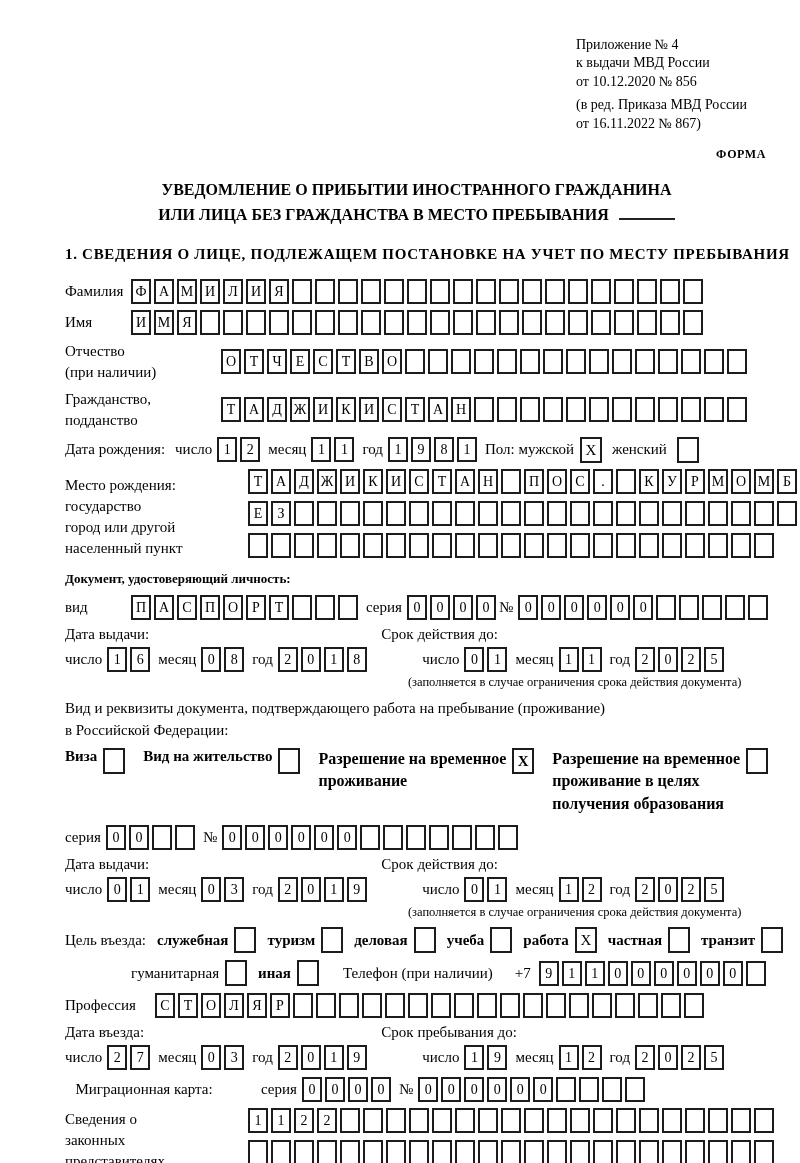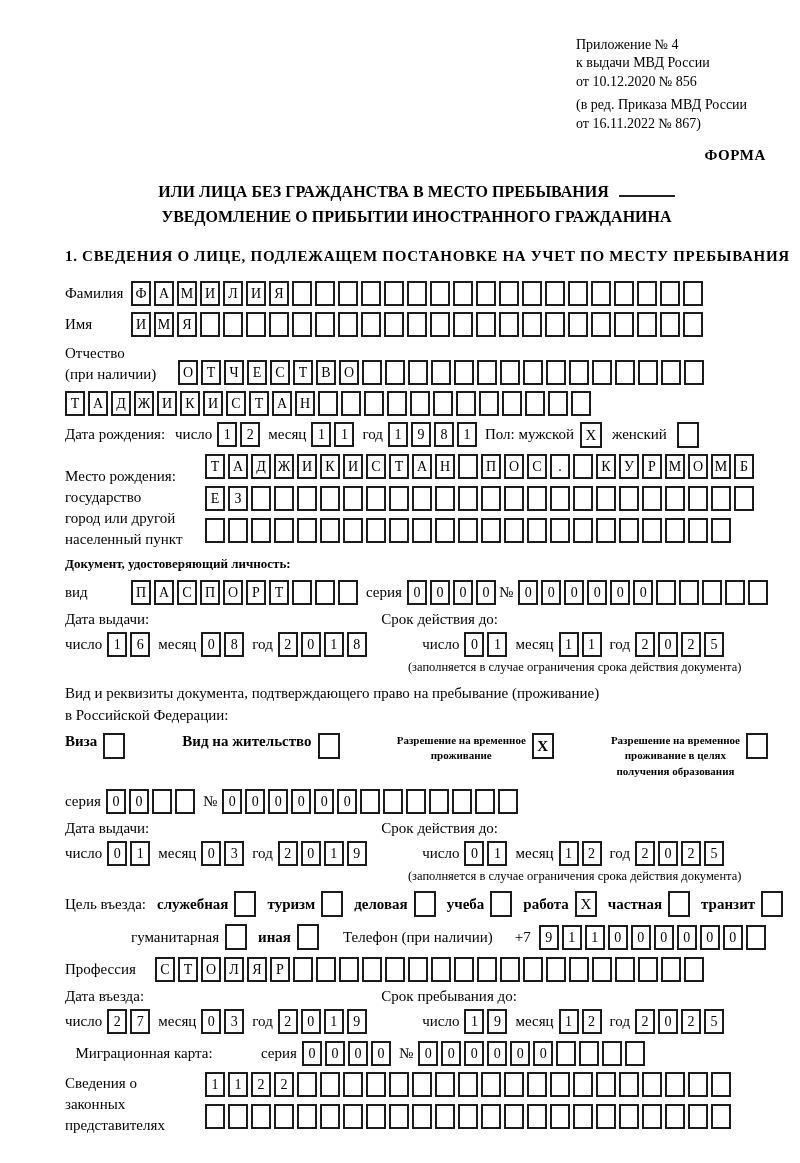--- a/index.html
+++ b/index.html
@@ -7,31 +7,31 @@
   body {
     width:800px; height:1163px; overflow:hidden;
     font-family:"Liberation Serif","DejaVu Serif",serif;
     color:#000;
   }
   .page { width:800px; height:1163px; padding:36px 32px 0 65px; }
 
   
   .hdr-block { width:192px; margin-left:auto; font-size:14px; line-height:1.32; }
   .hdr-block .edition { margin-top:5px; }
-  .forma { text-align:right; font-weight:bold; font-size:15px; letter-spacing:.6px; margin:14px 2px 16px 0; }
+  .forma { text-align:right; font-weight:bold; font-size:12px; letter-spacing:.6px; margin:14px 2px 16px 0; }
 
   
   .title { text-align:center; font-weight:bold; font-size:16px; line-height:1.55; margin-bottom:18px; }
   .blank-line { display:inline-block; width:56px; border-bottom:2px solid #222; margin-left:10px; vertical-align:baseline; }
 
   .sec-heading { font-weight:bold; font-size:15px; letter-spacing:.7px; margin-bottom:16px; white-space:nowrap; }
 
   
   .row { display:flex; align-items:center; margin-bottom:6px; }
-  .row.top { align-items:flex-end; }
+  .row.top { align-items:center;gap:43px; }
   .lbl { font-size:15px; white-space:nowrap; }
   .lbl-lines div { font-size:15px; line-height:21px; white-space:nowrap; }
 
   .w66 { width:66px; flex:none; }
   .w90 { width:90px; flex:none; }
   .w113 { width:113px; flex:none; }
   .w140 { width:140px; flex:none; }
   .w158 { width:158px; flex:none;text-align:center; }
 
   
@@ -59,21 +59,21 @@
   .twocol { display:flex; margin-bottom:7px; }
   .colL { width:45%; flex:none; }
   .colR { width:55%; flex:none; }
   .col-head { text-align:left; font-size:15px; margin-bottom:4px; }
   .date-row { display:flex; align-items:center; }
   .note { font-size:12.5px; text-align:center; margin-top:3px; white-space:nowrap; }
 
   .intro { font-size:15px; line-height:1.5; }
   .visa-row { display:flex; align-items:flex-start; justify-content:space-between; margin:6px 0 10px 0; }
   .opt-group { display:flex; align-items:flex-start;font-weight:bold; }
-  .opt-lines { text-align:center; font-size:11px; line-height:1.4; }
+  .opt-lines { font-size:16px; line-height:1.4; }
 
   .purpose-row { display:flex; align-items:center; margin-bottom:7px; }
   .purpose-row .lbl.opt { margin-left:11px;font-weight:bold; }
   .indent { padding-left:66px; }
 </style>
 </head>
 <body>
 
 <div class="page">
 
@@ -82,22 +82,22 @@
     <div>к выдачи МВД России</div>
     <div>от 10.12.2020 № 856</div>
     <div class="edition">
       <div>(в ред. Приказа МВД России</div>
       <div>от 16.11.2022 № 867)</div>
     </div>
   </div>
   <div class="forma">ФОРМА</div>
 
   <div class="title">
+    <div>УВЕДОМЛЕНИЕ О ПРИБЫТИИ ИНОСТРАННОГО ГРАЖДАНИНА</div>
     <div><span>ИЛИ ЛИЦА БЕЗ ГРАЖДАНСТВА В МЕСТО ПРЕБЫВАНИЯ</span><span class="blank-line"></span></div>
-    <div>УВЕДОМЛЕНИЕ О ПРИБЫТИИ ИНОСТРАННОГО ГРАЖДАНИНА</div>
   </div>
 
   <div class="sec-heading">1. СВЕДЕНИЯ О ЛИЦЕ, ПОДЛЕЖАЩЕМ ПОСТАНОВКЕ НА УЧЕТ ПО МЕСТУ ПРЕБЫВАНИЯ</div>
 
   <div class="row">
     <span class="lbl w66">Фамилия</span>
     <span class="cells">
         <span class="cell">Ф</span>
         <span class="cell">А</span>
         <span class="cell">М</span>
@@ -183,20 +183,24 @@
         <span class="cell"></span>
         <span class="cell"></span>
         <span class="cell"></span>
         <span class="cell"></span>
         <span class="cell"></span>
         <span class="cell"></span>
       </span>
   </div>
 
   <div class="row top">
+    <span class="lbl-lines w113">
+      <div>Гражданство,</div>
+      <div>подданство</div>
+    </span>
     <span class="cells">
         <span class="cell">Т</span>
         <span class="cell">А</span>
         <span class="cell">Д</span>
         <span class="cell">Ж</span>
         <span class="cell">И</span>
         <span class="cell">К</span>
         <span class="cell">И</span>
         <span class="cell">С</span>
         <span class="cell">Т</span>
@@ -409,21 +413,21 @@
             <span class="cell">2</span>
             <span class="cell">0</span>
             <span class="cell">2</span>
             <span class="cell">5</span>
           </span>
       </div>
       <div class="note">(заполняется в случае ограничения срока действия документа)</div>
     </div>
   </div>
 
-  <div class="intro">Вид и реквизиты документа, подтверждающего право на пребывание (проживание)</div>
+  <div class="intro">Вид и реквизиты документа, подтверждающего работа на пребывание (проживание)</div>
   <div class="intro">в Российской Федерации:</div>
 
   <div class="visa-row">
     <span class="opt-group">
       <span class="lbl">Виза</span>
       <span class="checkbox"></span>
     </span>
     <span class="opt-group">
       <span class="lbl">Вид на жительство</span>
       <span class="checkbox"></span>

